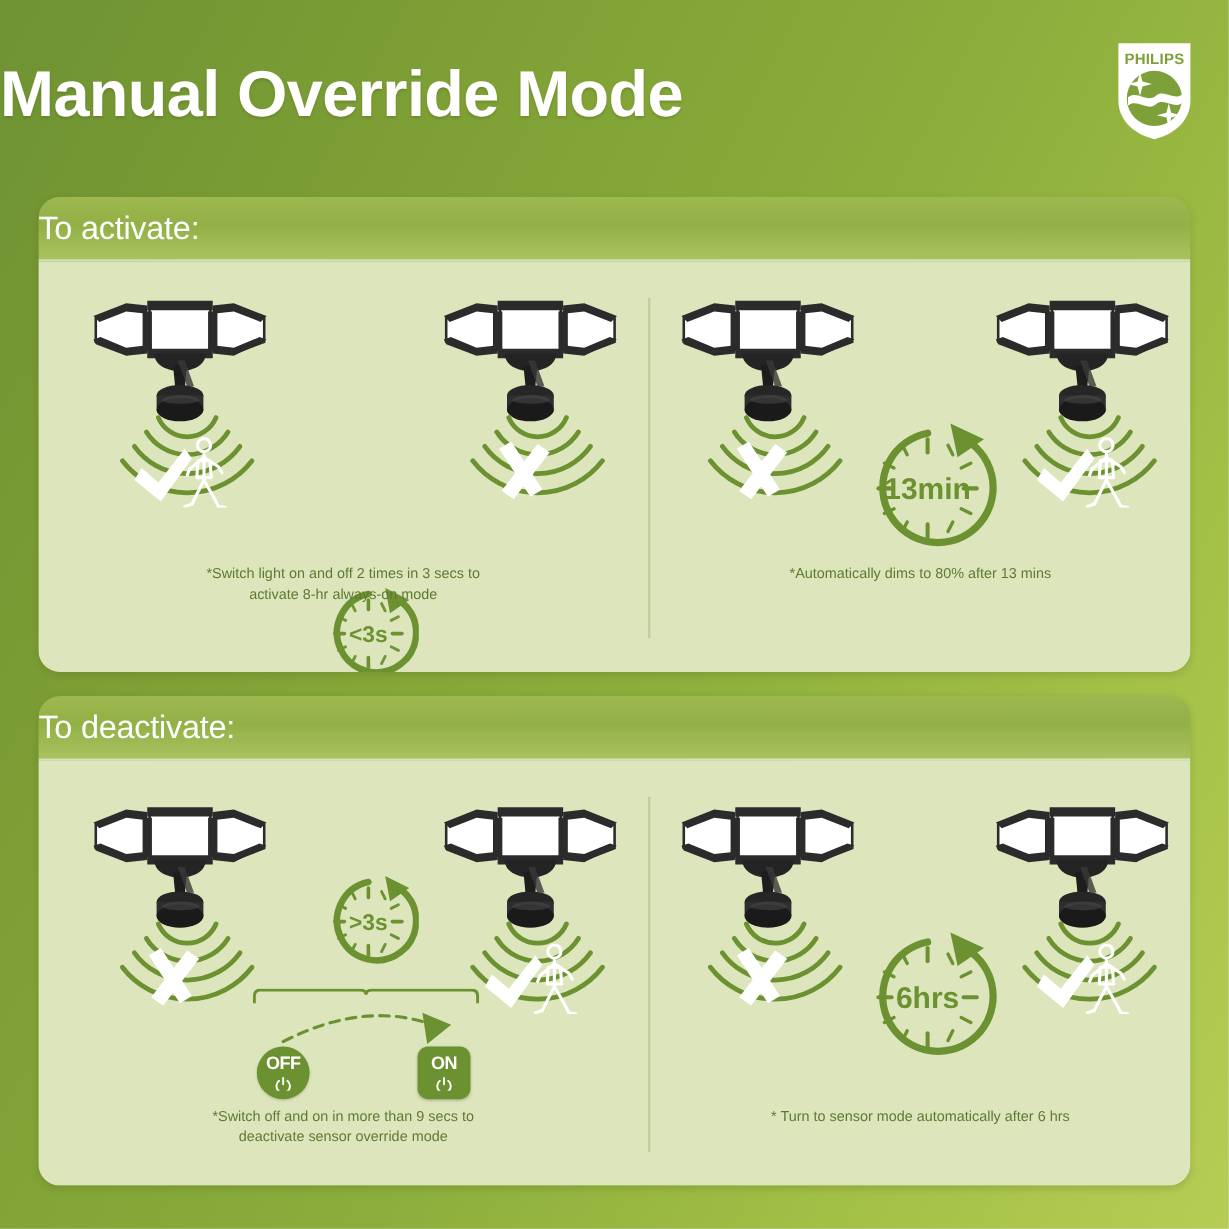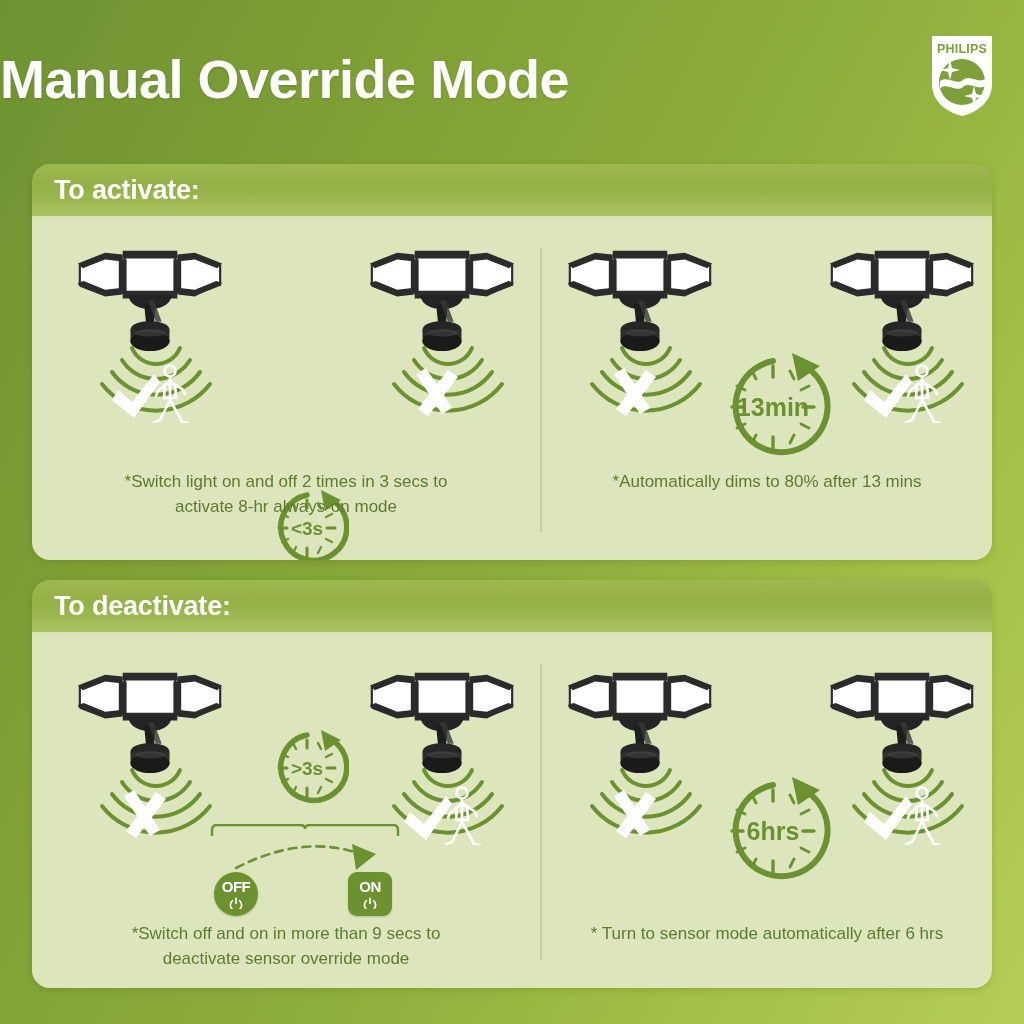--- a/index.html
+++ b/index.html
@@ -40,22 +40,21 @@
 
   .card-head {
     height: 54px;
     background: linear-gradient(180deg, #9cb84e 0%, #93b046 45%, #a9c260 100%);
     border-bottom: 2px solid #d9e3b8;
     display: flex; align-items: center;
   }
   .card-head-label {
     color: #ffffff;
     font-size: 27px;
-    font-weight: bold;
-    padding-left: 22px;
+    font-weight: normal;
     letter-spacing: -0.2px;
   }
   .card-body {
     height: calc(100% - 54px);
     background: #dde5bd;
     position: relative;
   }
   .divider {
     position: absolute; top: 30px; bottom: 28px; left: 508px;
     width: 2px; background: #c3ce9e;
@@ -63,21 +62,21 @@
 
   
   .half { position: absolute; top: 0; height: 100%; }
   .half-left  { left: 0;   width: 508px; }
   .half-right { left: 510px; width: 450px; }
 
   .caption {
     position: absolute; left: 0; width: 100%;
     text-align: center;
     color: #5f7a30;
-    font-size: 17px;
+    font-size: 12px;
     line-height: 1.45;
     padding: 0 24px;
   }
 
   
   .fixture { position: absolute; width: 160px; height: 115px; }
 
   
   .waveblk { position: absolute; width: 120px; height: 95px; }
 

